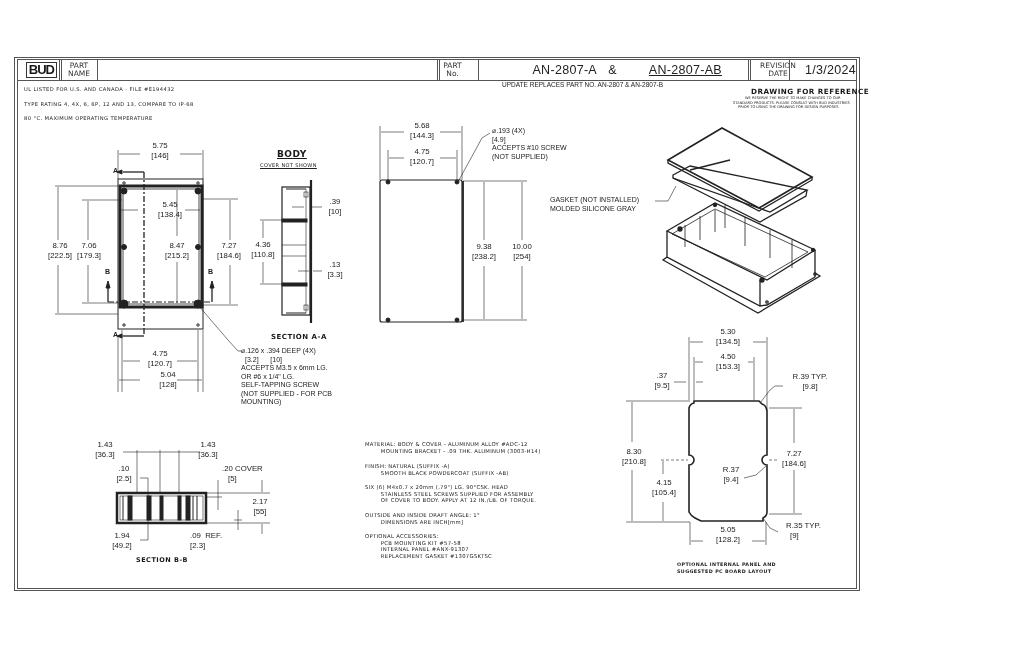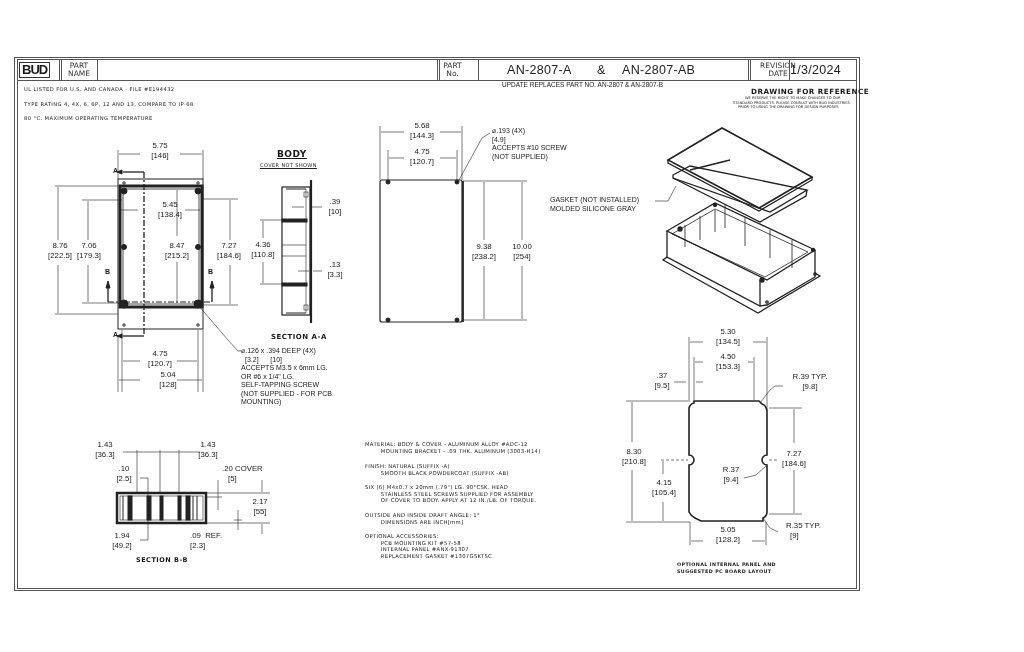--- a/index.html
+++ b/index.html
@@ -5,21 +5,21 @@
   html, body { margin:0; padding:0; background:#ffffff; }
   body { width:1024px; height:652px; position:relative; overflow:hidden;
          font-family:"DejaVu Sans", sans-serif; color:#1a1a1a; }
   .frame-outer { position:absolute; left:14px; top:57px; width:846px; height:534px;
                  border:1px solid #555; box-sizing:border-box; }
   .frame-inner { position:absolute; left:17px; top:59px; width:840px; height:530px;
                  border:1px solid #555; box-sizing:border-box; }
   .title-block { position:absolute; left:17px; top:59px; width:840px; height:22px;
                  border-bottom:1px solid #555; box-sizing:border-box; }
   .tb-cell { position:absolute; top:0; height:21px; box-sizing:border-box;
-             display:flex; align-items:center; justify-content:flex-start; }
+             display:flex; align-items:center; justify-content:flex-end; }
   .tb-divider { position:absolute; top:0; width:1px; height:21px; background:#555; }
   .tb-divider.double { width:3px; border-left:1px solid #555; border-right:1px solid #555; background:none; box-sizing:border-box; }
   .small-label { font-size:7.5px; line-height:7.5px; text-align:center; color:#333; }
   .big { font-family:"Liberation Sans", sans-serif; font-size:12.5px; letter-spacing:0.3px; color:#222; }
   .logo { font-family:"Liberation Sans", sans-serif; font-size:13px; font-weight:bold; letter-spacing:-1px;
           border:1px solid #333; padding:0 2px; line-height:14px; }
   .note { position:absolute; font-size:5.2px; letter-spacing:0.4px; color:#222; white-space:nowrap; }
   .dim { position:absolute; font-family:"Liberation Sans", sans-serif; font-size:7.8px; color:#222;
          white-space:nowrap; text-align:center; line-height:9.5px; }
   .lbl { position:absolute; font-family:"Liberation Sans", sans-serif; font-size:7px; color:#222;
@@ -39,21 +39,21 @@
     <span class="logo">BUD</span>
   </div>
   <div class="tb-divider double" style="left:42px;"></div>
   <div class="tb-cell small-label" style="left:45px;width:34px;">PART NAME</div>
   <div class="tb-divider" style="left:80px;"></div>
   <div class="tb-divider double" style="left:420px;"></div>
   <div class="tb-cell small-label" style="left:424px;width:23px;">PART No.</div>
   <div class="tb-divider" style="left:461px;"></div>
   <div class="tb-cell big" style="left:490px;width:90px;">AN-2807-A</div>
   <div class="tb-cell big" style="left:580px;width:20px;">&amp;</div>
-  <div class="tb-cell big" style="left:605px;width:100px;">AN-2807-AB</div>
+  <div class="tb-cell big" style="left:605px;width:100px;text-decoration:underline;">AN-2807-AB</div>
   <div class="tb-divider double" style="left:731px;"></div>
   <div class="tb-cell small-label" style="left:735px;width:52px;">REVISION DATE</div>
   <div class="tb-divider" style="left:772px;"></div>
   <div class="tb-cell big" style="left:773px;width:66px;">1/3/2024</div>
 </div>
 
 <div class="note" style="left:24px;top:86px;">UL LISTED FOR U.S. AND CANADA - FILE #E194432</div>
 <div class="note" style="left:24px;top:101px;">TYPE RATING 4, 4X, 6, 6P, 12 AND 13, COMPARE TO IP-68</div>
 <div class="note" style="left:24px;top:115px;">80 °C. MAXIMUM OPERATING TEMPERATURE</div>
 <div class="lbl" style="left:502px;top:81px;font-size:6.5px;">UPDATE REPLACES PART NO. AN-2807 &amp; AN-2807-B</div>

